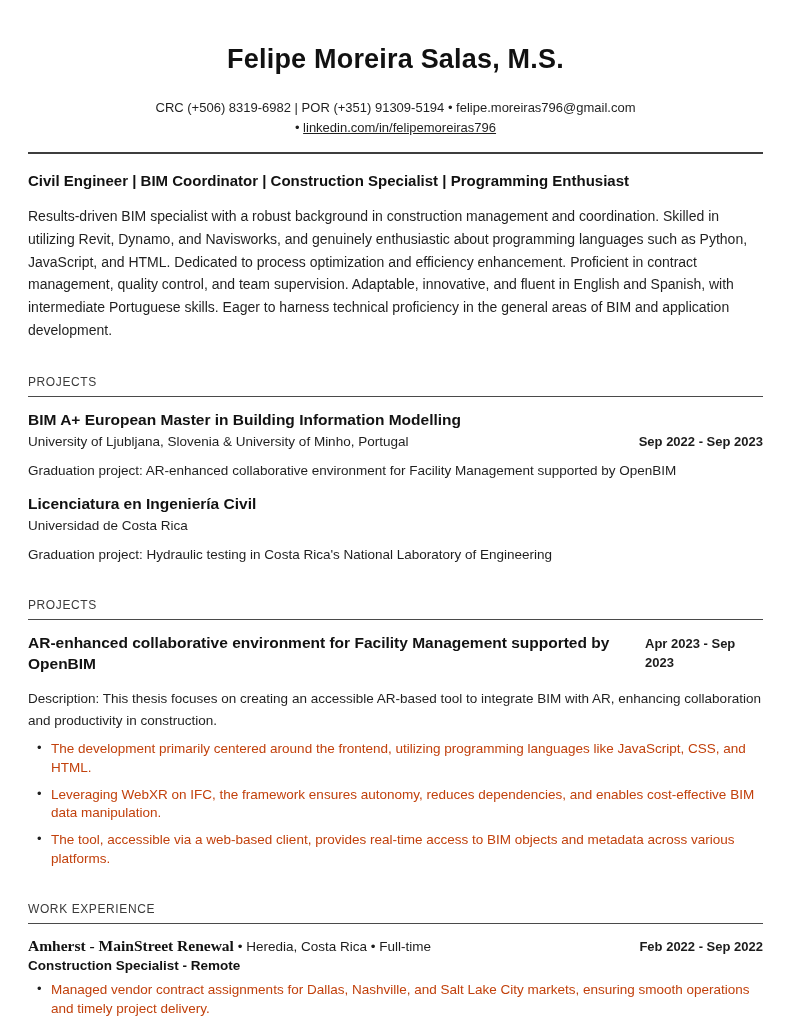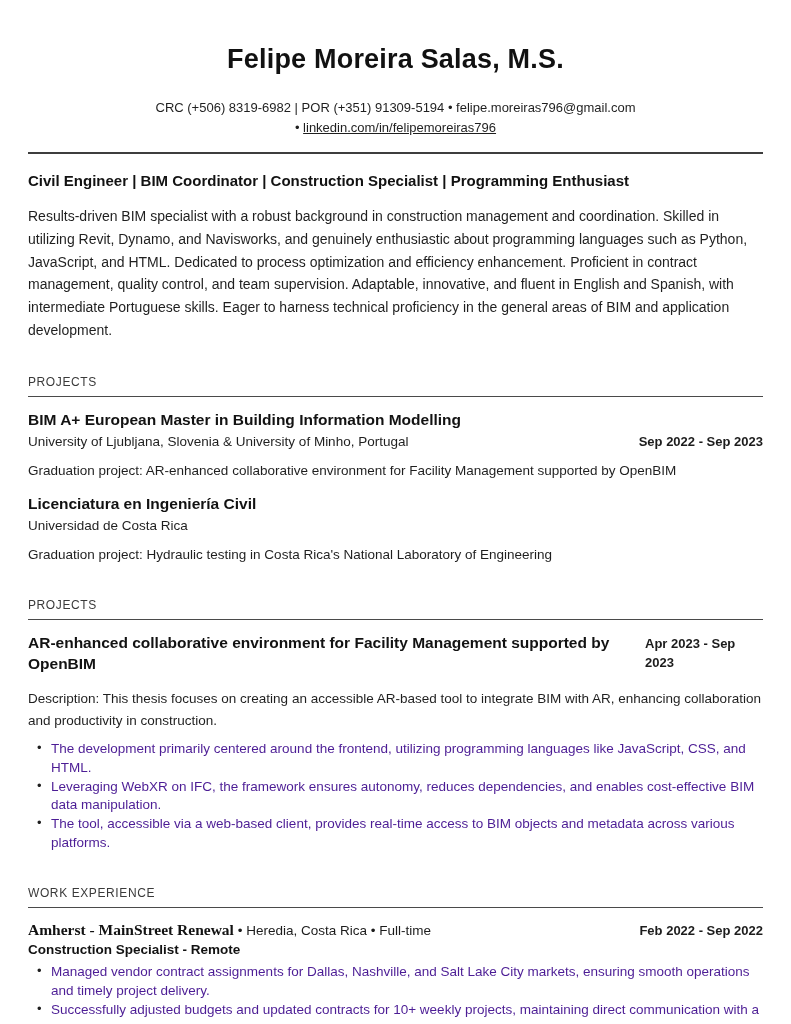--- a/index.html
+++ b/index.html
@@ -119,21 +119,22 @@
   }
   ul.bullets {
     list-style: none;
     margin-top: 8px;
   }
   ul.bullets li {
     position: relative;
     padding-left: 23px;
     font-size: 13.5px;
     line-height: 1.4;
-    color: #4c1d95;
+    color: #c2410c;
+    margin-top: 8px;
   }
   ul.bullets li::before {
     content: "\2022";
     position: absolute;
     left: 9px;
     top: -1px;
     font-size: 13px;
     color: #1f1f1f;
   }
   

